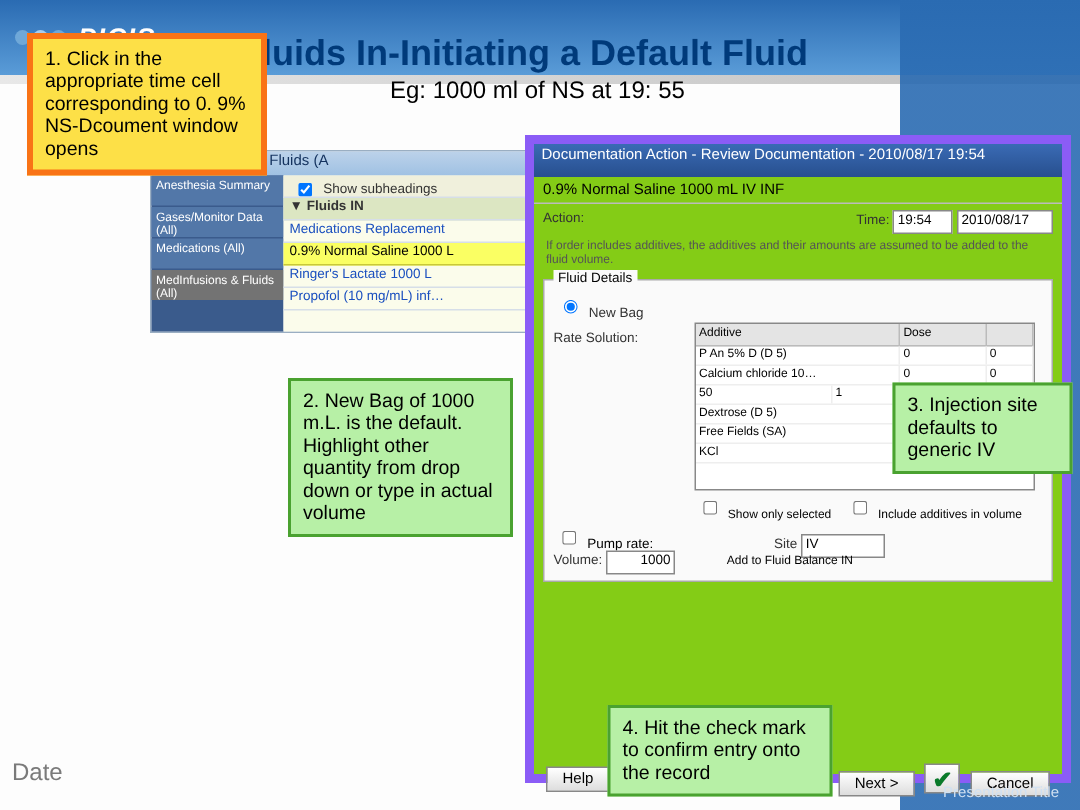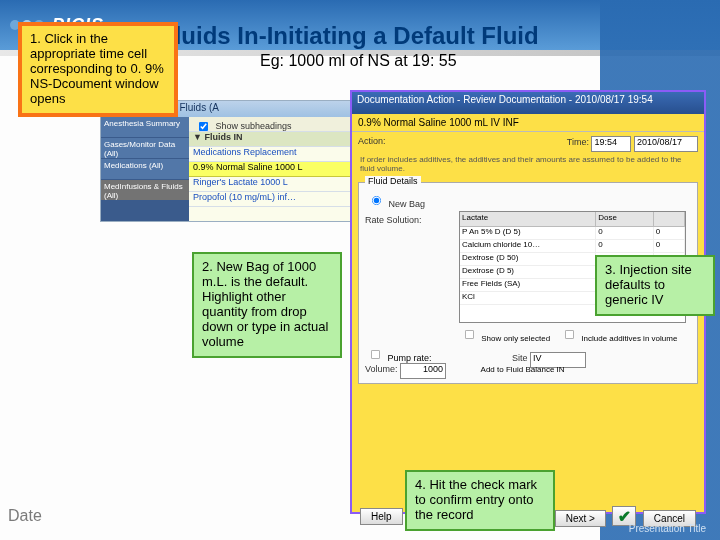--- a/index.html
+++ b/index.html
@@ -19,21 +19,21 @@
   .callout.green{background:#b7f0a6;border:2px solid #4aa230}
   
   .shot{position:absolute;background:#eef2f6;border:1px solid #9aaec2;z-index:2;box-shadow:0 0 0 1px #cfd8e3 inset}
   .shot .bar{height:16px;background:linear-gradient(#bcd2ea,#9cbfe2);border-bottom:1px solid #7a9cc2;font-size:10px;color:#14325e;padding:1px 4px}
   .shot .row{height:14px;border-bottom:1px solid #d6dee8;font-size:9px;color:#333;padding:0 4px;white-space:nowrap;overflow:hidden}
   .shot .side{position:absolute;left:0;top:16px;width:88px;bottom:0;background:#3a5b8c}
   .shot .side .it{height:16px;background:#5277a8;margin-bottom:1px;font-size:8px;color:#fff;padding:2px 3px;overflow:hidden}
   .shot .body{position:absolute;left:88px;right:0;top:16px;bottom:0;background:#fbfceb}
   .shot .body .hl{height:14px;background:#faff63;border-bottom:1px solid #c8c83a;font-size:9px;padding:0 4px}
   
-  .dlg{position:absolute;background:#fde047;border:2px solid #8b5cf6;z-index:3}
+  .dlg{position:absolute;background:#84cc16;border:6px solid #8b5cf6;z-index:3}
   .dlg .ttl{height:18px;background:linear-gradient(#3a6bb5,#274f8e);color:#fff;font-size:10px;padding:2px 5px}
   .dlg .inner{position:relative;height:100%}
   .dlg .lbl{font-size:9px;color:#333}
   .dlg .field{border:1px solid #888;background:#fff;height:14px;font-size:9px;padding:0 2px;display:inline-block}
   .dlg .btn{display:inline-block;border:1px solid #888;background:linear-gradient(#fff,#ddd);font-size:10px;padding:2px 10px;margin:0 2px}
   .dlg .check{display:inline-block;width:22px;height:18px;border:1px solid #888;background:linear-gradient(#fff,#ddd);text-align:center;color:#0a7a2a;font-weight:bold}
   
   .listbox{position:absolute;border:1px solid #888;background:#fff}
   .listbox .lh{height:14px;background:#e4e4e4;border-bottom:1px solid #bbb;font-size:8px;display:flex}
   .listbox .lh span{flex:1;border-right:1px solid #bbb;padding:1px 2px}
@@ -98,36 +98,35 @@
       <div style="padding:6px 8px;font-size:8px;color:#555;line-height:1.1">If order includes additives, the additives and their amounts are assumed to be added to the fluid volume.</div>
 
       <div style="margin:2px 6px;border:1px solid #aaa;height:200px;position:relative;background:#fafafa">
         <div style="position:absolute;left:6px;top:-7px;background:#fafafa;padding:0 3px;font-size:9px">Fluid Details</div>
         <div style="padding:8px 6px 2px">
           <label class="lbl"><input type="radio" checked="" style="transform: scale(0.7);"> <span>New Bag</span></label>
         </div>
         <div style="padding:2px 6px" class="lbl">Rate Solution:</div>
         <div class="listbox" style="left:100px;top:28px;width:225px;height:110px">
           <div class="lh">
-              <span>Lactate</span>
+              <span>Additive</span>
               <span style="flex:.4">Dose</span>
               <span style="flex:.2"></span>
             </div>
           <div class="lr">
               <span>P An 5% D (D 5)</span>
               <span style="flex:.4">0</span>
               <span style="flex:.2">0</span>
             </div>
           <div class="lr">
               <span>Calcium chloride 10…</span>
               <span style="flex:.4">0</span>
               <span style="flex:.2">0</span>
             </div>
           <div class="lr">
-              <span>Dextrose (D 50)</span>
               <span style="flex:.4">50</span>
               <span style="flex:.2">1</span>
             </div>
           <div class="lr">
               <span>Dextrose (D 5)</span>
               <span style="flex:.4">0</span>
               <span style="flex:.2">1</span>
             </div>
           <div class="lr">
               <span>Free Fields (SA)</span>

